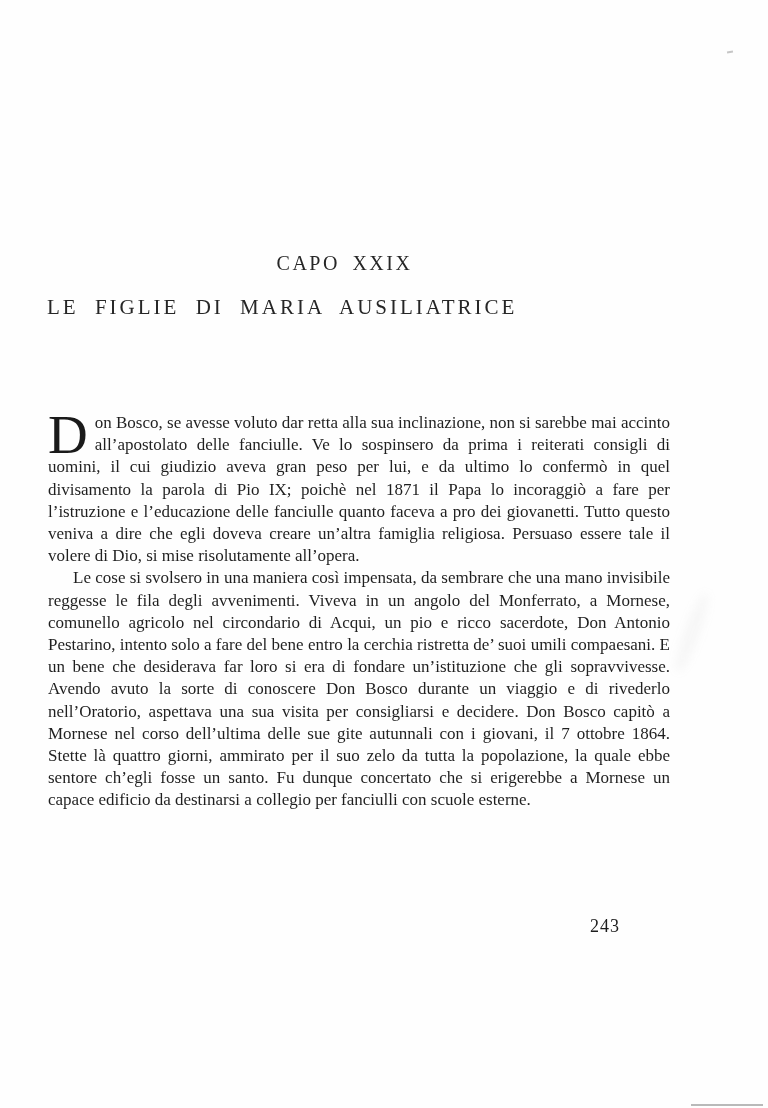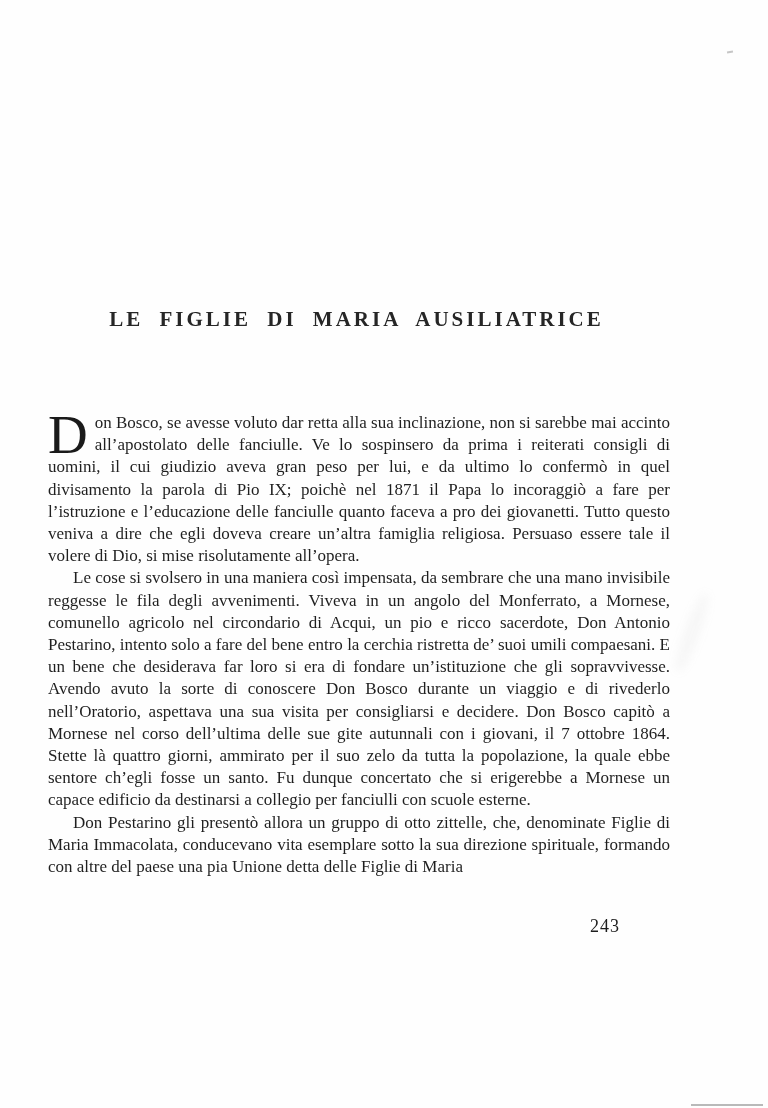--- a/index.html
+++ b/index.html
@@ -20,24 +20,23 @@
     left: 47px; top: 252px; width: 595px;
     text-align: center;
     font-size: 20px;
     letter-spacing: 2.5px;
     word-spacing: 5px;
     color: #262626;
   }
   .title {
     position: absolute;
     left: 47px; top: 295px; width: 595px;
-    margin: 12px;
-    text-align: center;
+    margin: 0;
     font-size: 21px;
-    font-weight: bold;
+    font-weight: normal;
     letter-spacing: 3px;
     word-spacing: 8px;
     color: #262626;
     white-space: nowrap;
   }
   .body-text {
     position: absolute;
     left: 48px; top: 412px; width: 622px;
     font-size: 17px;
     line-height: 22.2px;
@@ -82,29 +81,29 @@
     border-radius: 50%;
     filter: blur(4px);
     transform: rotate(20deg);
   }
 </style>
 </head>
 <body>
 
 <div class="page">
 
+  <div class="chapter">CAPO XXIX</div>
 
   <h1 class="title">LE FIGLIE DI MARIA AUSILIATRICE</h1>
 
   <div class="body-text">
     <p>
       <span class="dropcap">D</span><span>on Bosco, se avesse voluto dar retta alla sua inclinazione, non si sarebbe mai accinto all’apostolato delle fanciulle. Ve lo sospinsero da prima i reiterati consigli di uomini, il cui giudizio aveva gran peso per lui, e da ultimo lo confermò in quel divisamento la parola di Pio IX; poichè nel 1871 il Papa lo incoraggiò a fare per l’istruzione e l’educazione delle fanciulle quanto faceva a pro dei giovanetti. Tutto questo veniva a dire che egli doveva creare un’altra famiglia religiosa. Persuaso essere tale il volere di Dio, si mise risolutamente all’opera.</span>
     </p>
     <p class="indent">Le cose si svolsero in una maniera così impensata, da sembrare che una mano invisibile reggesse le fila degli avvenimenti. Viveva in un angolo del Monferrato, a Mornese, comunello agricolo nel circondario di Acqui, un pio e ricco sacerdote, Don Antonio Pestarino, intento solo a fare del bene entro la cerchia ristretta de’ suoi umili compaesani. E un bene che desiderava far loro si era di fondare un’istituzione che gli sopravvivesse. Avendo avuto la sorte di conoscere Don Bosco durante un viaggio e di rivederlo nell’Oratorio, aspettava una sua visita per consigliarsi e decidere. Don Bosco capitò a Mornese nel corso dell’ultima delle sue gite autunnali con i giovani, il 7 ottobre 1864. Stette là quattro giorni, ammirato per il suo zelo da tutta la popolazione, la quale ebbe sentore ch’egli fosse un santo. Fu dunque concertato che si erigerebbe a Mornese un capace edificio da destinarsi a collegio per fanciulli con scuole esterne.</p>
-    <p class="indent">Don Pestarino gli presentò allora un gruppo di otto zittelle, che, denominate Figlie di Maria Immacolata, conducevano vita esemplare sotto la sua direzione spirituale, formando con altre del paese una pia Unione detta delle Figlie di Maria</p>
   </div>
 
   <div class="pagenum">243</div>
 
   <div class="smudge"></div>
   <div class="scan-mark"></div>
   <div class="scan-line"></div>
 
 </div>
 

